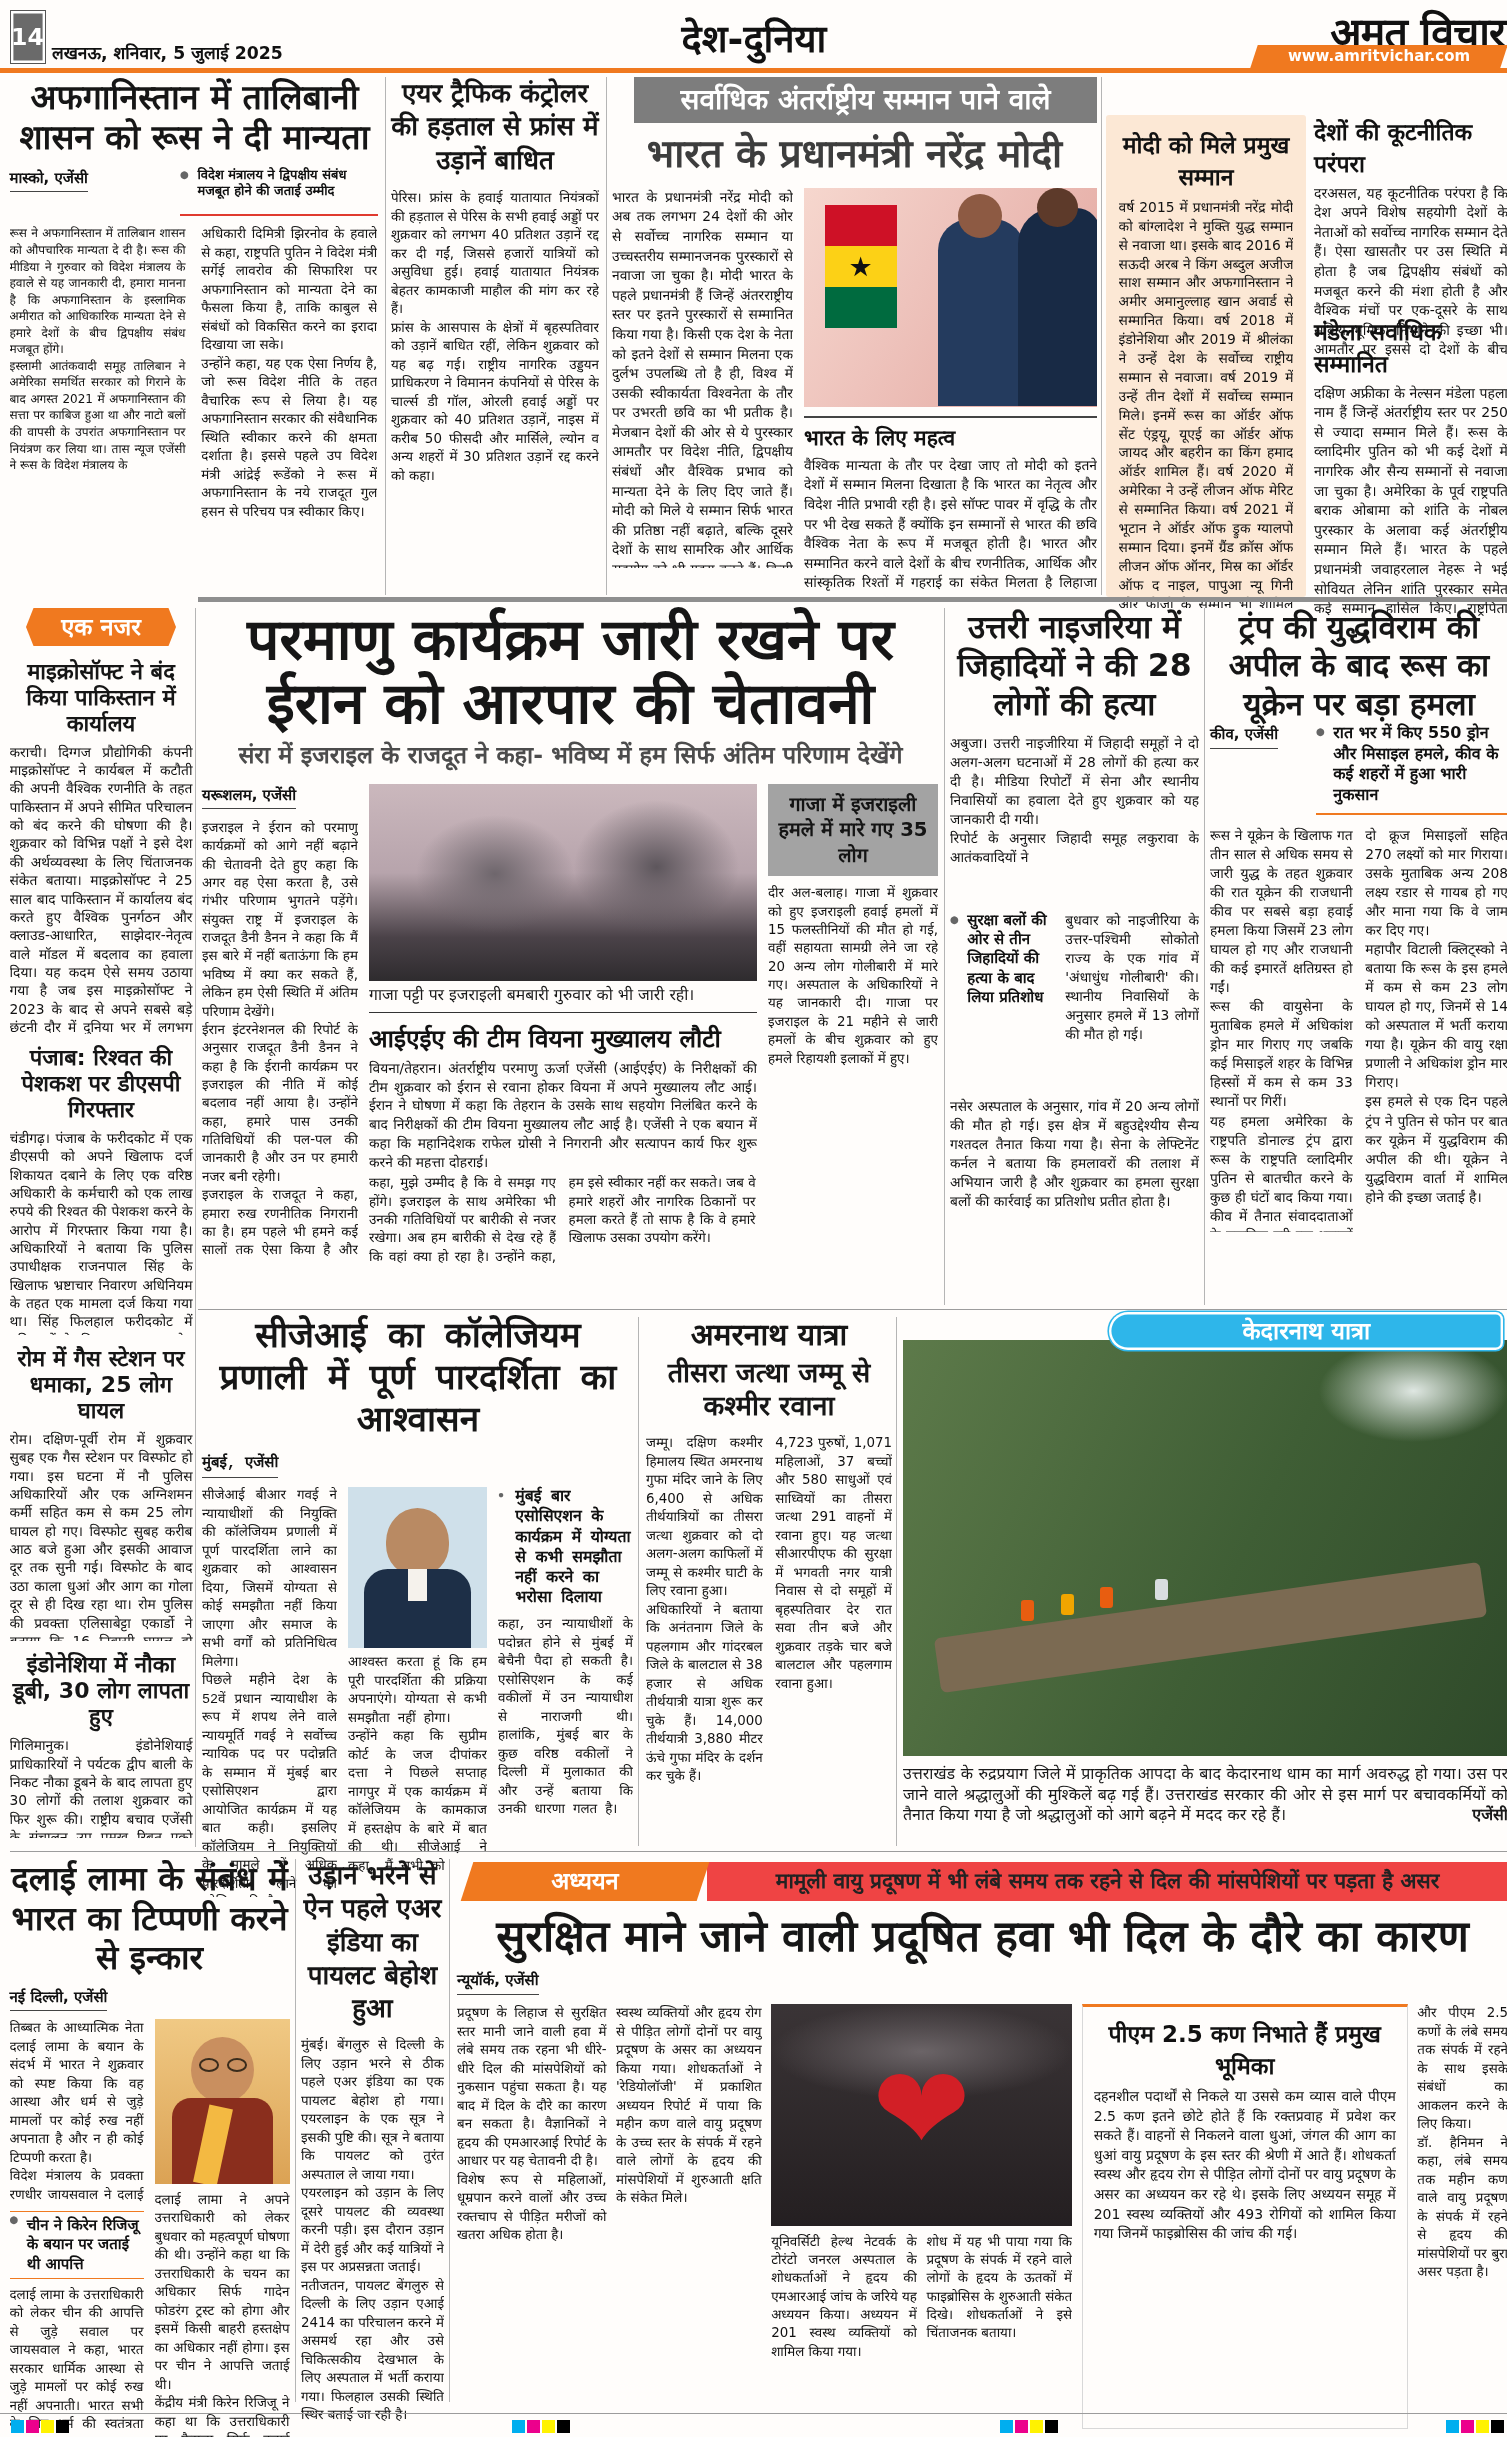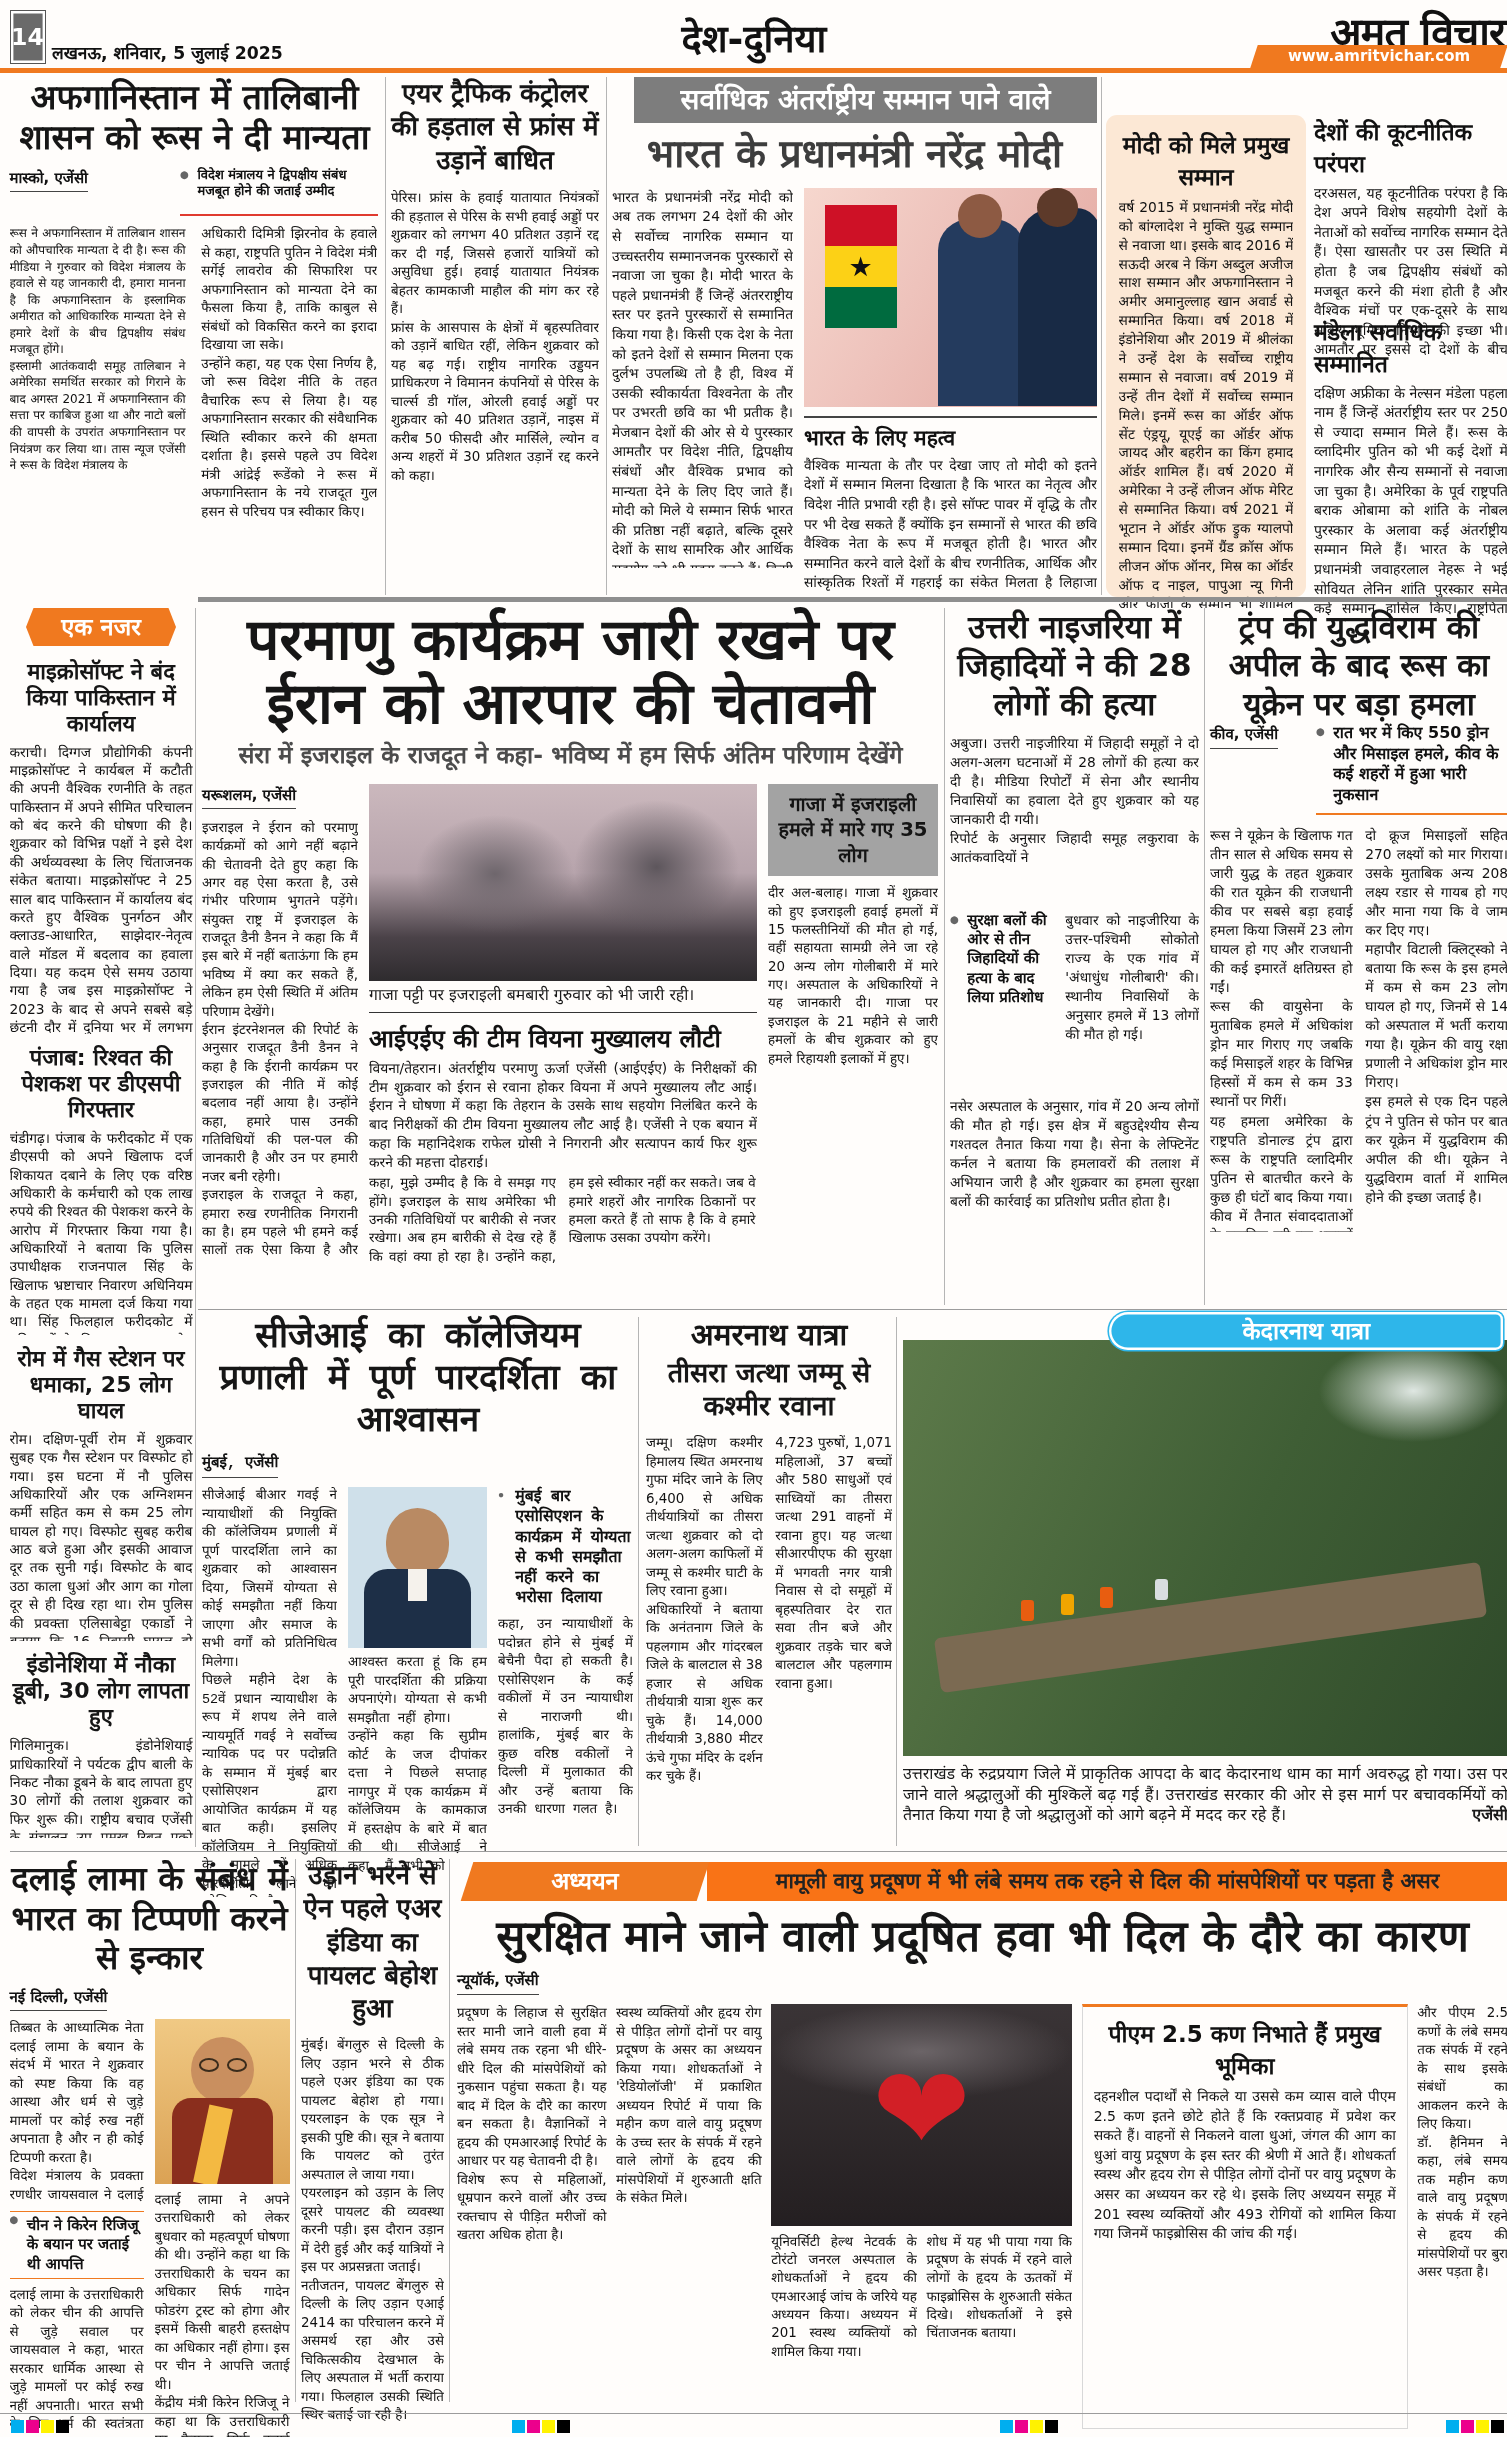--- a/index.html
+++ b/index.html
@@ -79,21 +79,21 @@
         </div>
         <div style="margin-top:9.5px;border-top:2.4px solid #444;padding-top:4.7px;">
           <div style="font-size:21px;font-weight:bold;">भारत के लिए महत्व</div>
           <div class="jtext" style="margin-top:4.7px;height:135px;font-size:13.8px;line-height:1.42;">वैश्विक मान्यता के तौर पर देखा जाए तो मोदी को इतने देशों में सम्मान मिलना दिखाता है कि भारत का नेतृत्व और विदेश नीति प्रभावी रही है। इसे सॉफ्ट पावर में वृद्धि के तौर पर भी देख सकते हैं क्योंकि इन सम्मानों से भारत की छवि वैश्विक नेता के रूप में मजबूत होती है। भारत और सम्मानित करने वाले देशों के बीच रणनीतिक, आर्थिक और सांस्कृतिक रिश्तों में गहराई का संकेत मिलता है लिहाजा इन्हें द्विपक्षीय संबंधों में मजबूती भी कह सकते हैं।</div>
         </div>
       </div>
     </div>
   </div>
   <div class="abs vrule" style="left:1101px;top:77px;height:518px;"></div>
 
-  <div class="abs" style="left:1106px;top:115px;width:200px;height:482px;background:#fce8d5;border-radius:11px;padding:12.6px 12.6px;">
+  <div class="abs" style="left:1106px;top:115px;width:200px;height:482px;background:#fce8d5;border-radius:3px;padding:12.6px 12.6px;">
     <div class="boxtitle" style="font-size:23px;">मोदी को मिले प्रमुख सम्मान</div>
     <div class="jtext" style="margin-top:6.3px;height:410px;font-size:13.8px;line-height:1.37;">वर्ष 2015 में प्रधानमंत्री नरेंद्र मोदी को बांग्लादेश ने मुक्ति युद्ध सम्मान से नवाजा था। इसके बाद 2016 में सऊदी अरब ने किंग अब्दुल अजीज साश सम्मान और अफगानिस्तान ने अमीर अमानुल्लाह खान अवार्ड से सम्मानित किया। वर्ष 2018 में इंडोनेशिया और 2019 में श्रीलंका ने उन्हें देश के सर्वोच्च राष्ट्रीय सम्मान से नवाजा। वर्ष 2019 में उन्हें तीन देशों में सर्वोच्च सम्मान मिले। इनमें रूस का ऑर्डर ऑफ सेंट एंड्रयू, यूएई का ऑर्डर ऑफ जायद और बहरीन का किंग हमाद ऑर्डर शामिल हैं। वर्ष 2020 में अमेरिका ने उन्हें लीजन ऑफ मेरिट से सम्मानित किया। वर्ष 2021 में भूटान ने ऑर्डर ऑफ ड्रुक ग्यालपो सम्मान दिया। इनमें ग्रैंड क्रॉस ऑफ लीजन ऑफ ऑनर, मिस्र का ऑर्डर ऑफ द नाइल, पापुआ न्यू गिनी और फीजी के सम्मान भी शामिल हैं। हाल ही में उन्हें घाना के सर्वोच्च सम्मान ऑर्डर ऑफ द स्टार ऑफ घाना से नवाजा गया।</div>
   </div>
 
   <div class="abs" style="left:1314px;top:115px;width:194px;">
     <div style="font-size:23px;font-weight:bold;">देशों की कूटनीतिक परंपरा</div>
     <div class="jtext" style="margin-top:4.7px;height:172px;font-size:14px;line-height:1.4;">दरअसल, यह कूटनीतिक परंपरा है कि देश अपने विशेष सहयोगी देशों के नेताओं को सर्वोच्च नागरिक सम्मान देते हैं। ऐसा खासतौर पर उस स्थिति में होता है जब द्विपक्षीय संबंधों को मजबूत करने की मंशा होती है और वैश्विक मंचों पर एक-दूसरे के साथ सक्रिय भूमिका निभाने की इच्छा भी। आमतौर पर इससे दो देशों के बीच रणनीतिक साझेदारी भी पनपती है।</div>
   </div>
   <div class="abs" style="left:1314px;top:315px;width:194px;">
     <div style="font-size:23px;font-weight:bold;">मंडेला सर्वाधिक सम्मानित</div>
@@ -268,21 +268,21 @@
 एयरलाइन को उड़ान के लिए दूसरे पायलट की व्यवस्था करनी पड़ी। इस दौरान उड़ान में देरी हुई और कई यात्रियों ने इस पर अप्रसन्नता जताई।
 नतीजतन, पायलट बेंगलुरु से दिल्ली के लिए उड़ान एआई 2414 का परिचालन करने में असमर्थ रहा और उसे चिकित्सकीय देखभाल के लिए अस्पताल में भर्ती कराया गया। फिलहाल उसकी स्थिति स्थिर बताई जा रही है।</div>
   </div>
   <div class="abs vrule" style="left:449px;top:1859px;height:543px;"></div>
 
   <div class="abs" style="left:457px;top:1862px;width:1051px;">
     <div style="display:flex;height:39px;">
       <div class="skew" style="width:236px;background:#f0791f;margin-left:9.5px;">
         <div class="unskew" style="color:#fff;font-size:23.6px;font-weight:bold;text-align:center;line-height:39px;">अध्ययन</div>
       </div>
-      <div style="flex:1;background:#f97316;font-size:21px;font-weight:bold;text-align:center;line-height:39px;color:#222;margin-left:4.7px;">मामूली वायु प्रदूषण में भी लंबे समय तक रहने से दिल की मांसपेशियों पर पड़ता है असर</div>
+      <div style="flex:1;background:#ef4444;font-size:21px;font-weight:bold;text-align:center;line-height:39px;color:#222;margin-left:4.7px;">मामूली वायु प्रदूषण में भी लंबे समय तक रहने से दिल की मांसपेशियों पर पड़ता है असर</div>
     </div>
     <div class="hl" style="font-size:43px;margin-top:9.5px;">सुरक्षित माने जाने वाली प्रदूषित हवा भी दिल के दौरे का कारण</div>
     <div style="margin-top:7.9px;"><span class="byline">न्यूयॉर्क, एजेंसी</span></div>
     <div style="display:flex;gap:9.5px;margin-top:9.5px;">
       <div class="jtext" style="width:150px;height:394px;font-size:13.4px;line-height:1.38;">प्रदूषण के लिहाज से सुरक्षित स्तर मानी जाने वाली हवा में लंबे समय तक रहना भी धीरे-धीरे दिल की मांसपेशियों को नुकसान पहुंचा सकता है। यह बाद में दिल के दौरे का कारण बन सकता है। वैज्ञानिकों ने हृदय की एमआरआई रिपोर्ट के आधार पर यह चेतावनी दी है।
 विशेष रूप से महिलाओं, धूम्रपान करने वालों और उच्च रक्तचाप से पीड़ित मरीजों को खतरा अधिक होता है।</div>
       <div class="jtext" style="width:146px;height:394px;font-size:13.4px;line-height:1.38;">स्वस्थ व्यक्तियों और हृदय रोग से पीड़ित लोगों दोनों पर वायु प्रदूषण के असर का अध्ययन किया गया। शोधकर्ताओं ने 'रेडियोलॉजी' में प्रकाशित अध्ययन रिपोर्ट में पाया कि महीन कण वाले वायु प्रदूषण के उच्च स्तर के संपर्क में रहने वाले लोगों के हृदय की मांसपेशियों में शुरुआती क्षति के संकेत मिले।</div>
       <div style="width:301px;">
         <div class="photo" style="width:301px;height:222px;background:linear-gradient(#3a3436,#241f21);">
           <div class="abs" style="left:0;top:0;width:301px;height:95px;background:radial-gradient(closest-side,#6b6467,rgba(107,100,103,0));"></div>

